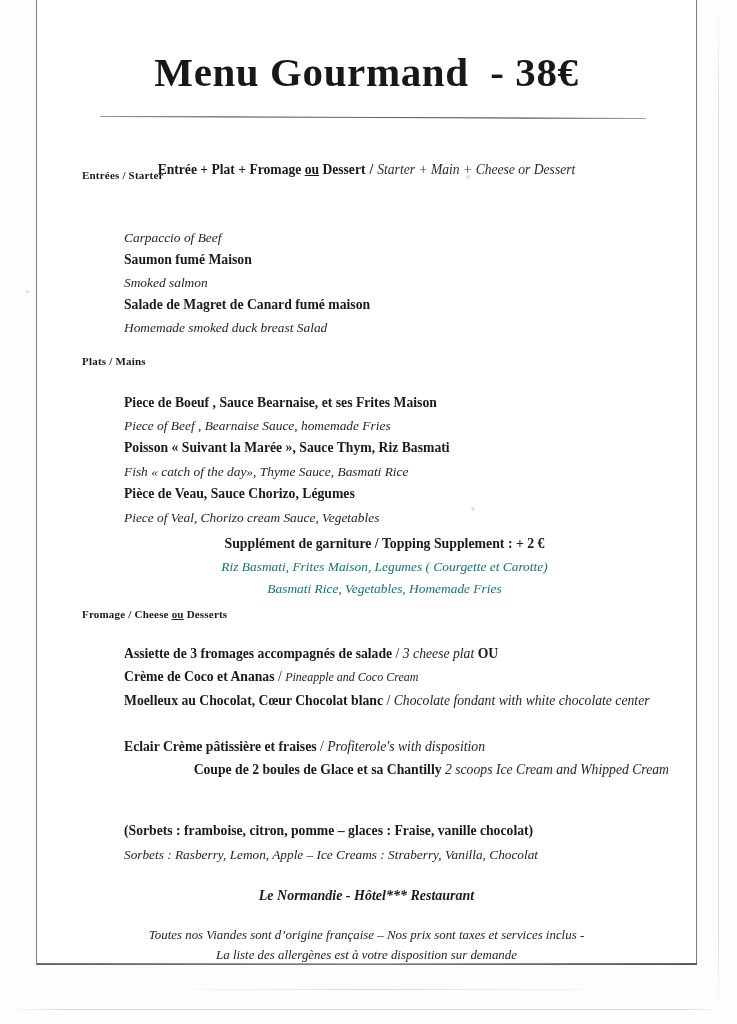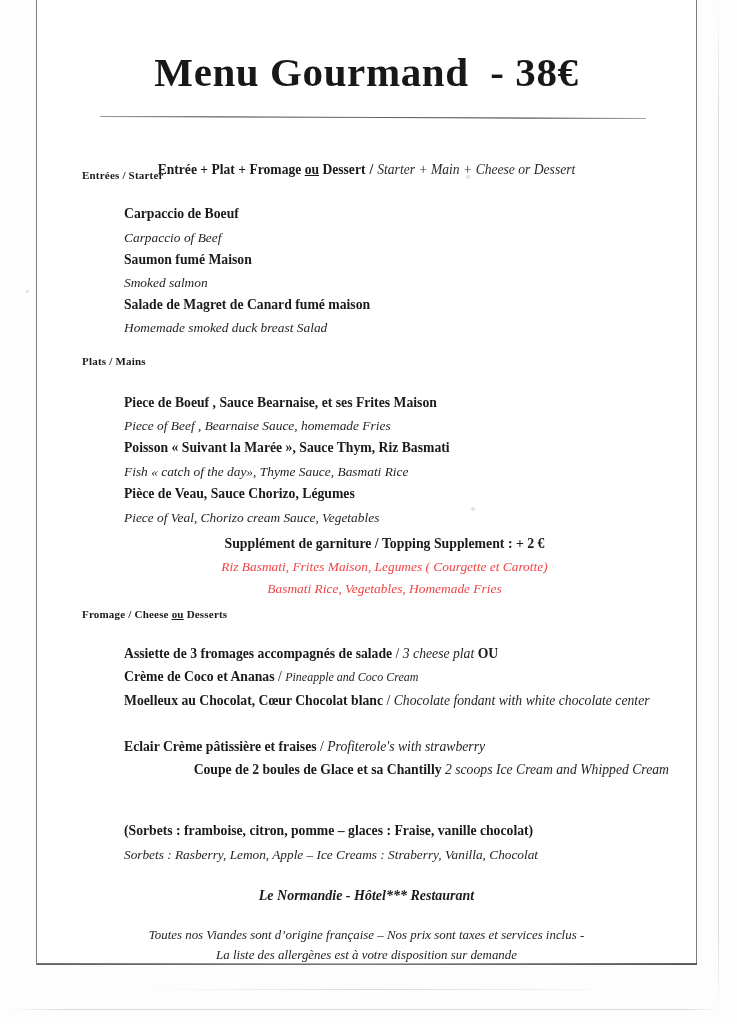--- a/index.html
+++ b/index.html
@@ -163,21 +163,21 @@
     text-align: center;
     white-space: nowrap;
   }
   #supp-title {
     font-weight: bold;
     font-size: 13.8px;
   }
   #supp-fr, #supp-en {
     font-style: italic;
     font-size: 13.4px;
-    color: #ef4444;
+    color: #0f766e;
   }
 
   
   #sorbets-fr {
     position: absolute;
     left: 88px;
     width: 560px;
     font-weight: bold;
     font-size: 13.7px;
     white-space: nowrap;
@@ -246,23 +246,20 @@
       <span id="menu-title">Menu Gourmand  - 38€</span>
     </div>
     <div id="title-rule"></div>
 
     <div id="formula-line">
       <span class="fr">Entrée + Plat + Fromage </span><span class="fr u">ou</span><span class="fr"> Dessert</span><span class="sep">/</span><span class="en">Starter + Main + Cheese or Dessert</span>
     </div>
 
     <div class="section-head" style="left:46px;top:169px;">Entrées  / Starter</div>
 
-    <div class="dish" style="top:203px;">
-      <span class="fr">Carpaccio de Boeuf</span>
-    </div>
     <div class="dish-sub" style="top:227px;">Carpaccio of Beef</div>
 
     <div class="dish" style="top:249px;">
       <span class="fr">Saumon fumé Maison</span>
     </div>
     <div class="dish-sub" style="top:272px;">Smoked salmon</div>
 
     <div class="dish" style="top:294px;">
       <span class="fr">Salade de Magret de Canard fumé maison</span>
     </div>
@@ -299,21 +296,21 @@
 
     <div class="dish" style="top:666px;">
       <span class="fr">Crème de Coco et Ananas</span><span class="slash"> /  </span><span class="en-small">Pineapple and Coco Cream</span>
     </div>
 
     <div class="dish" style="top:689px;line-height:24px;">
       <span class="fr">Moelleux au Chocolat, Cœur Chocolat blanc</span><span class="slash"> / </span><span class="en">Chocolate fondant with white chocolate center</span>
     </div>
 
     <div class="dish" style="top:736px;">
-      <span class="fr">Eclair Crème pâtissière et fraises</span><span class="slash"> / </span><span class="en">Profiterole's with strawberry</span>
+      <span class="fr">Eclair Crème pâtissière et fraises</span><span class="slash"> / </span><span class="en">Profiterole's with disposition</span>
     </div>
 
     <div class="dish" style="top:758px;line-height:24px;text-align:right;">
       <span class="fr">Coupe de 2 boules de Glace et sa Chantilly</span><span class="slash">  </span><span class="en">2 scoops Ice Cream and Whipped Cream</span>
     </div>
 
     <div id="sorbets-fr" style="top:823px;">(Sorbets : framboise, citron, pomme – glaces : Fraise, vanille chocolat)</div>
     <div id="sorbets-en" style="top:847px;">Sorbets : Rasberry, Lemon, Apple – Ice Creams : Straberry, Vanilla, Chocolat</div>
 
     <div id="restaurant-line">Le Normandie  -  Hôtel*** Restaurant</div>

